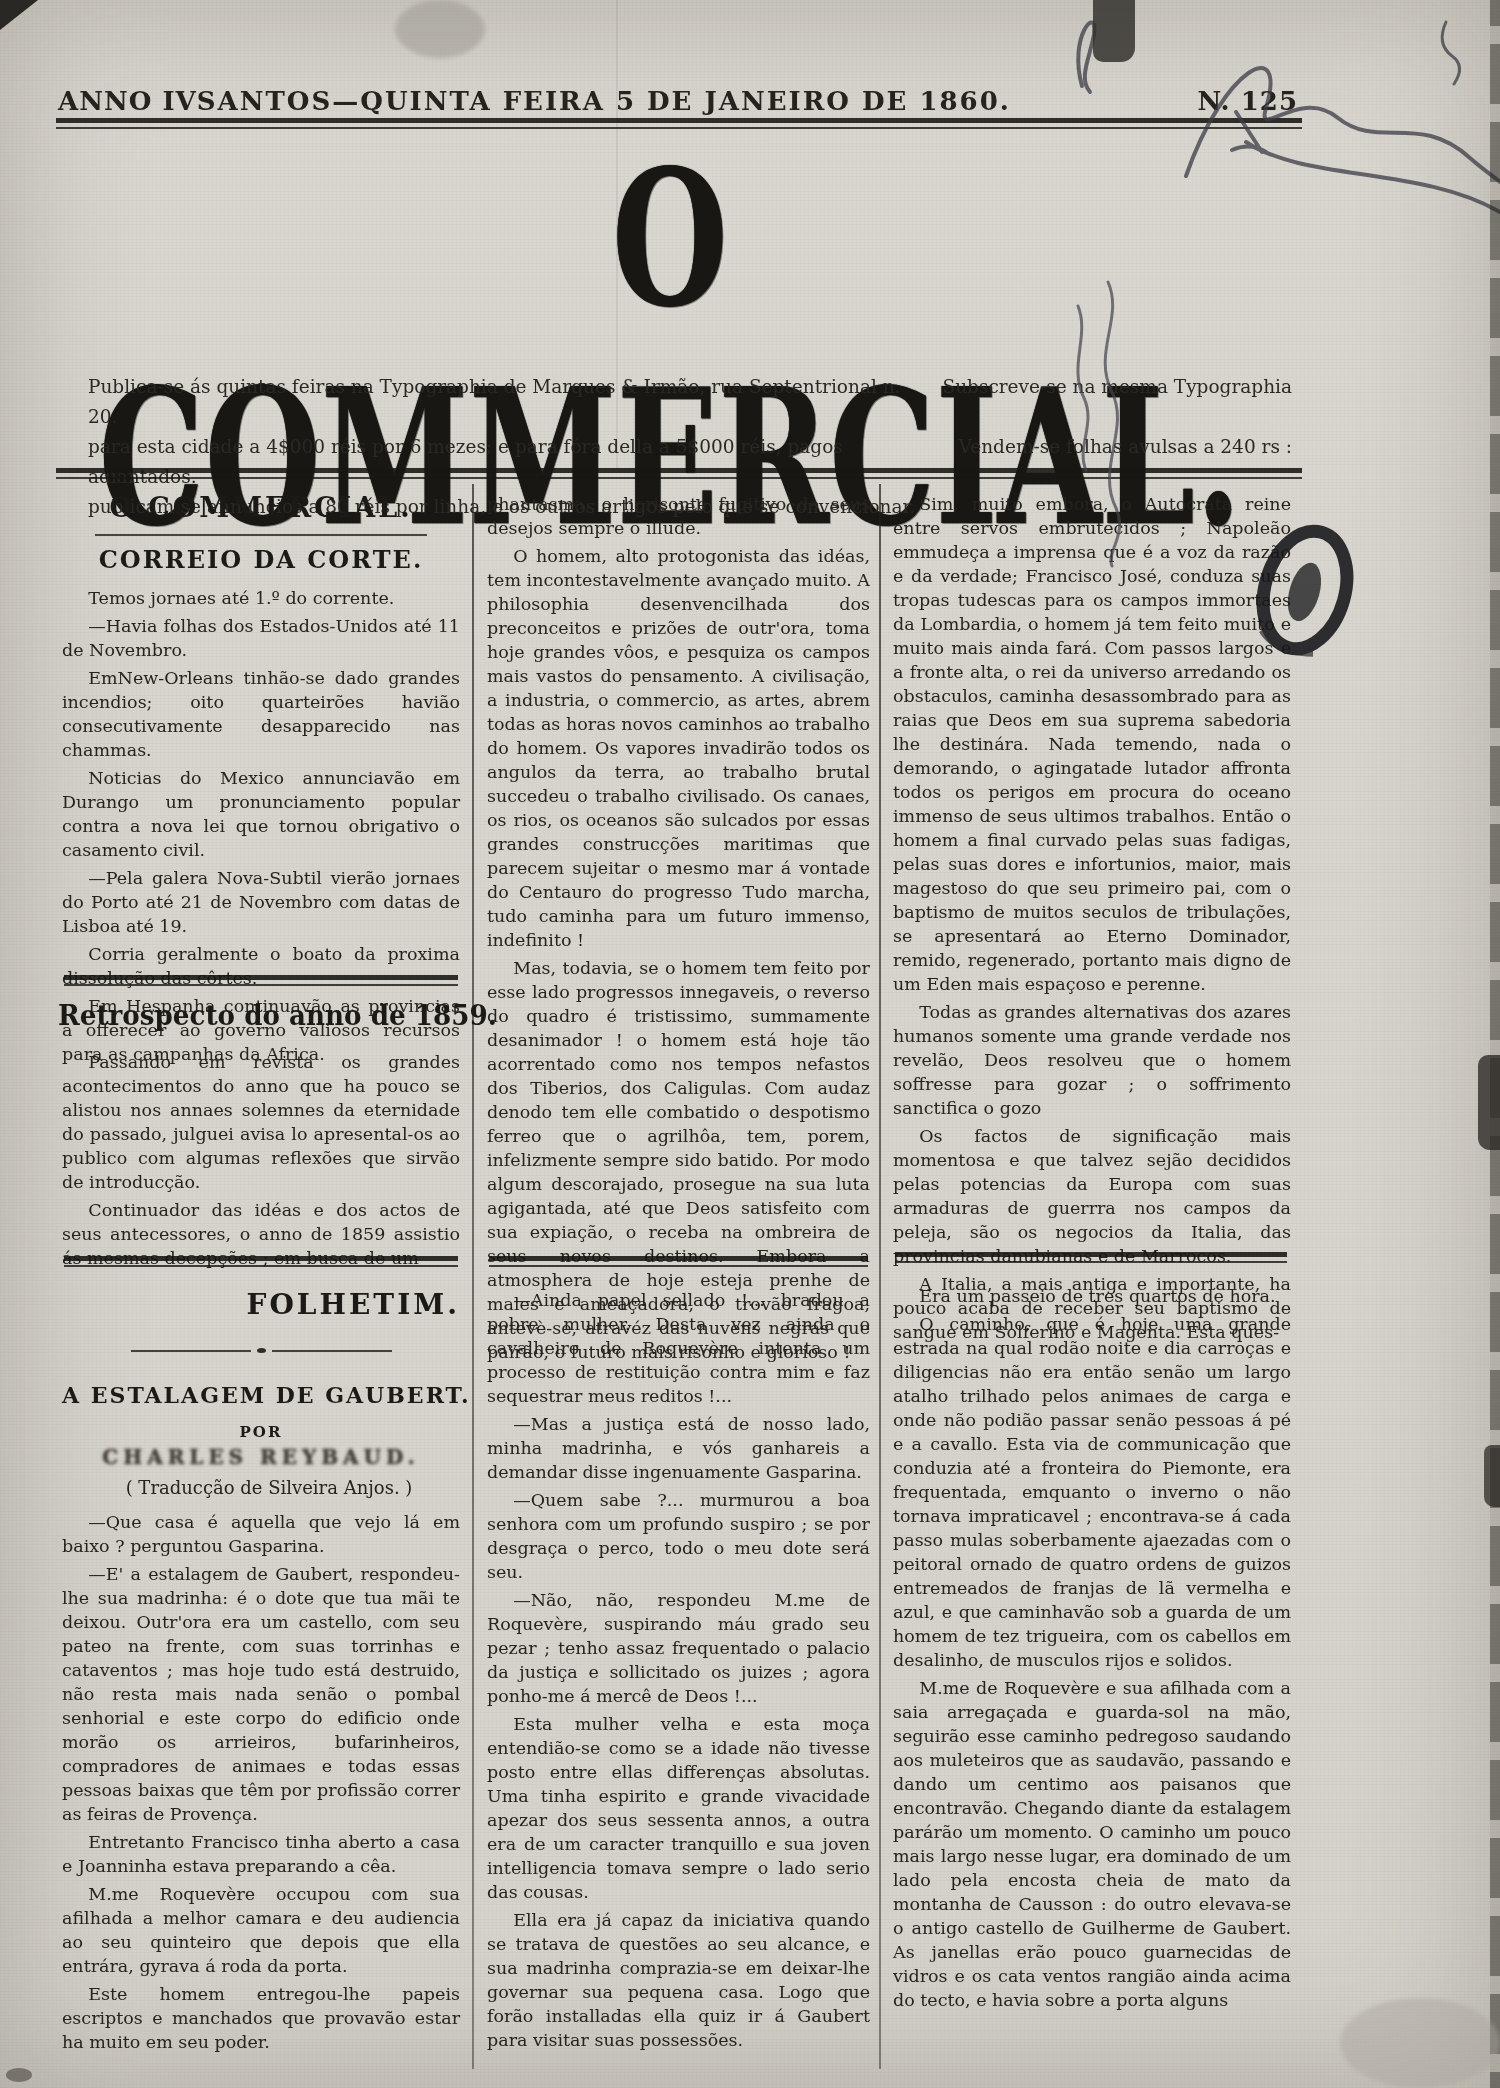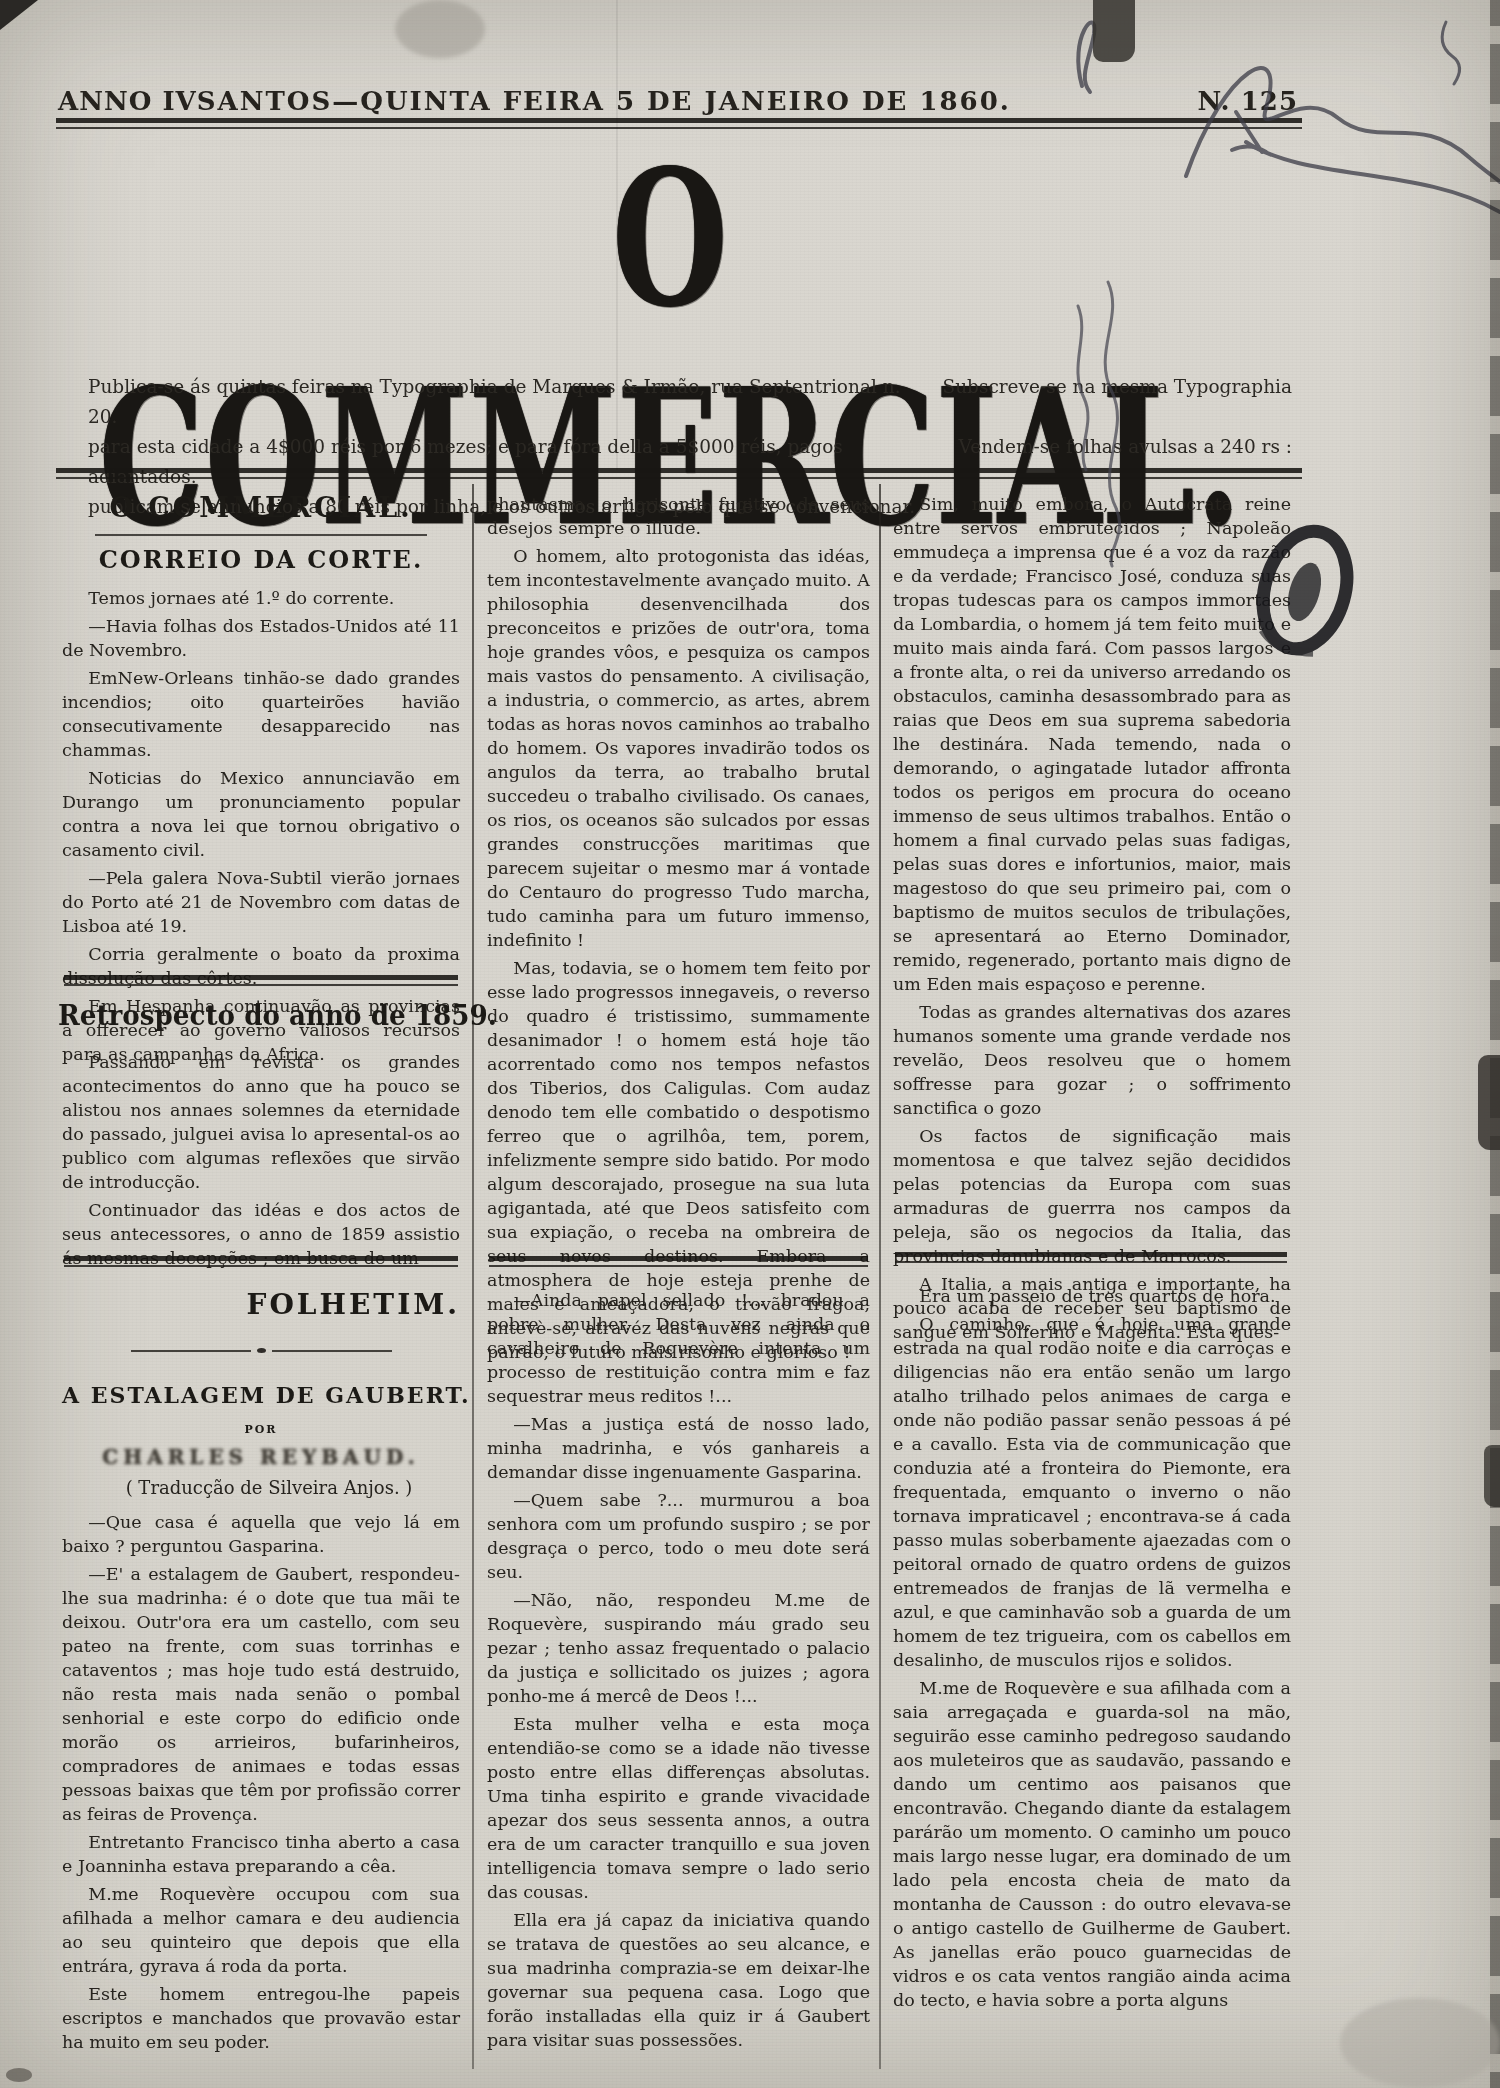--- a/index.html
+++ b/index.html
@@ -114,21 +114,21 @@
     </div>
   <div class="abs rule-double" style="top:1252px;left:895px;width:392px;"></div>
 
   <div class="abs sec-head nowrap" style="top:1288px;left:62px;width:398px;font-size:28px;letter-spacing:3px;text-align:right;">FOLHETIM.</div>
   <div class="abs ornament" style="top:1348px;left:62px;width:398px;">
     <span class="orn-line"></span>
       <span class="orn-dot"></span>
       <span class="orn-line"></span>
   </div>
   <div class="abs sec-head nowrap" style="top:1382px;left:62px;width:398px;font-size:22px;letter-spacing:2px;">A ESTALAGEM DE GAUBERT.</div>
-  <div class="abs sec-head" style="top:1423px;left:62px;width:398px;font-size:11px;letter-spacing:2px;">POR</div>
+  <div class="abs sec-head" style="top:1423px;left:62px;width:398px;font-size:15px;letter-spacing:2px;">POR</div>
   <div class="abs sec-head defaced nowrap" style="top:1445px;left:62px;width:398px;font-size:20px;">CHARLES REYBAUD.</div>
   <div class="abs" style="top:1477px;left:70px;width:398px;text-align:center;font-size:18px;">( Traducção de Silveira Anjos. )</div>
   <div class="abs coltext" style="top:1510px;left:62px;width:398px;">
       <p>—Que casa é aquella que vejo lá em baixo ?  perguntou Gasparina.</p>
       <p>—E' a estalagem de Gaubert, respondeu-lhe sua madrinha: é o dote que tua mãi te deixou.  Outr'ora era um castello, com seu pateo na frente, com suas torrinhas e cataventos ; mas hoje tudo está destruido, não resta mais nada senão o pombal senhorial e este corpo do edificio onde morão os arrieiros, bufarinheiros, compradores de animaes e todas essas pessoas baixas que têm por profissão correr as feiras de Provença.</p>
       <p>Entretanto Francisco tinha aberto a casa e Joanninha estava preparando a cêa.</p>
       <p>M.me Roquevère occupou com sua afilhada a melhor camara e deu audiencia ao seu quinteiro que depois que ella entrára, gyrava á roda da porta.</p>
       <p>Este homem entregou-lhe papeis escriptos e manchados que provavão estar ha muito em seu poder.</p>
     </div>
 

